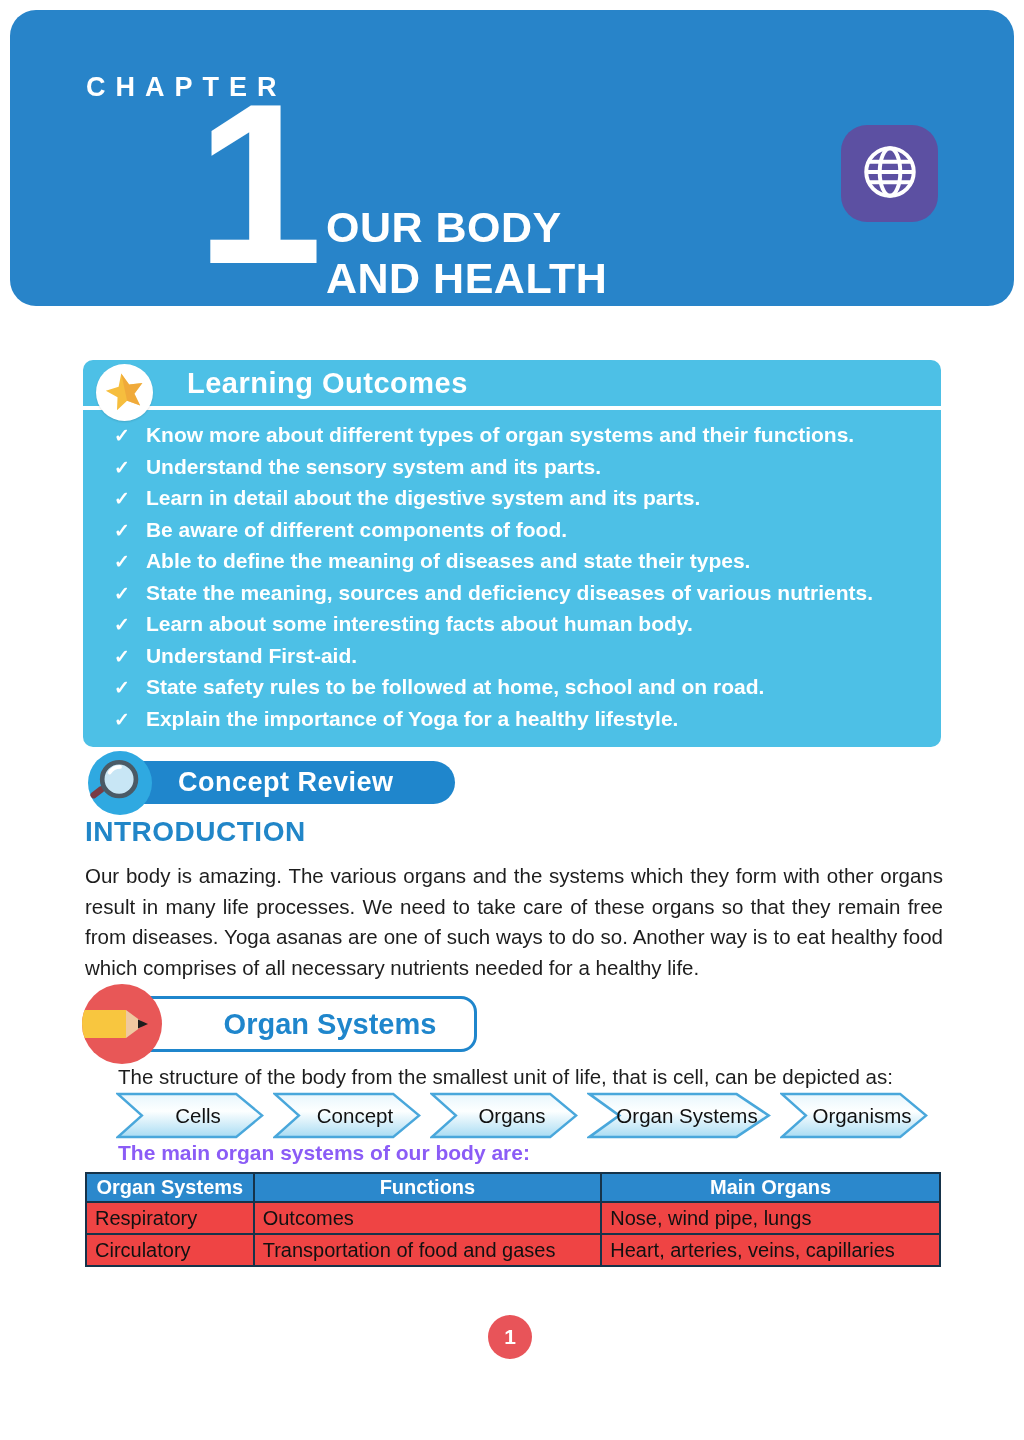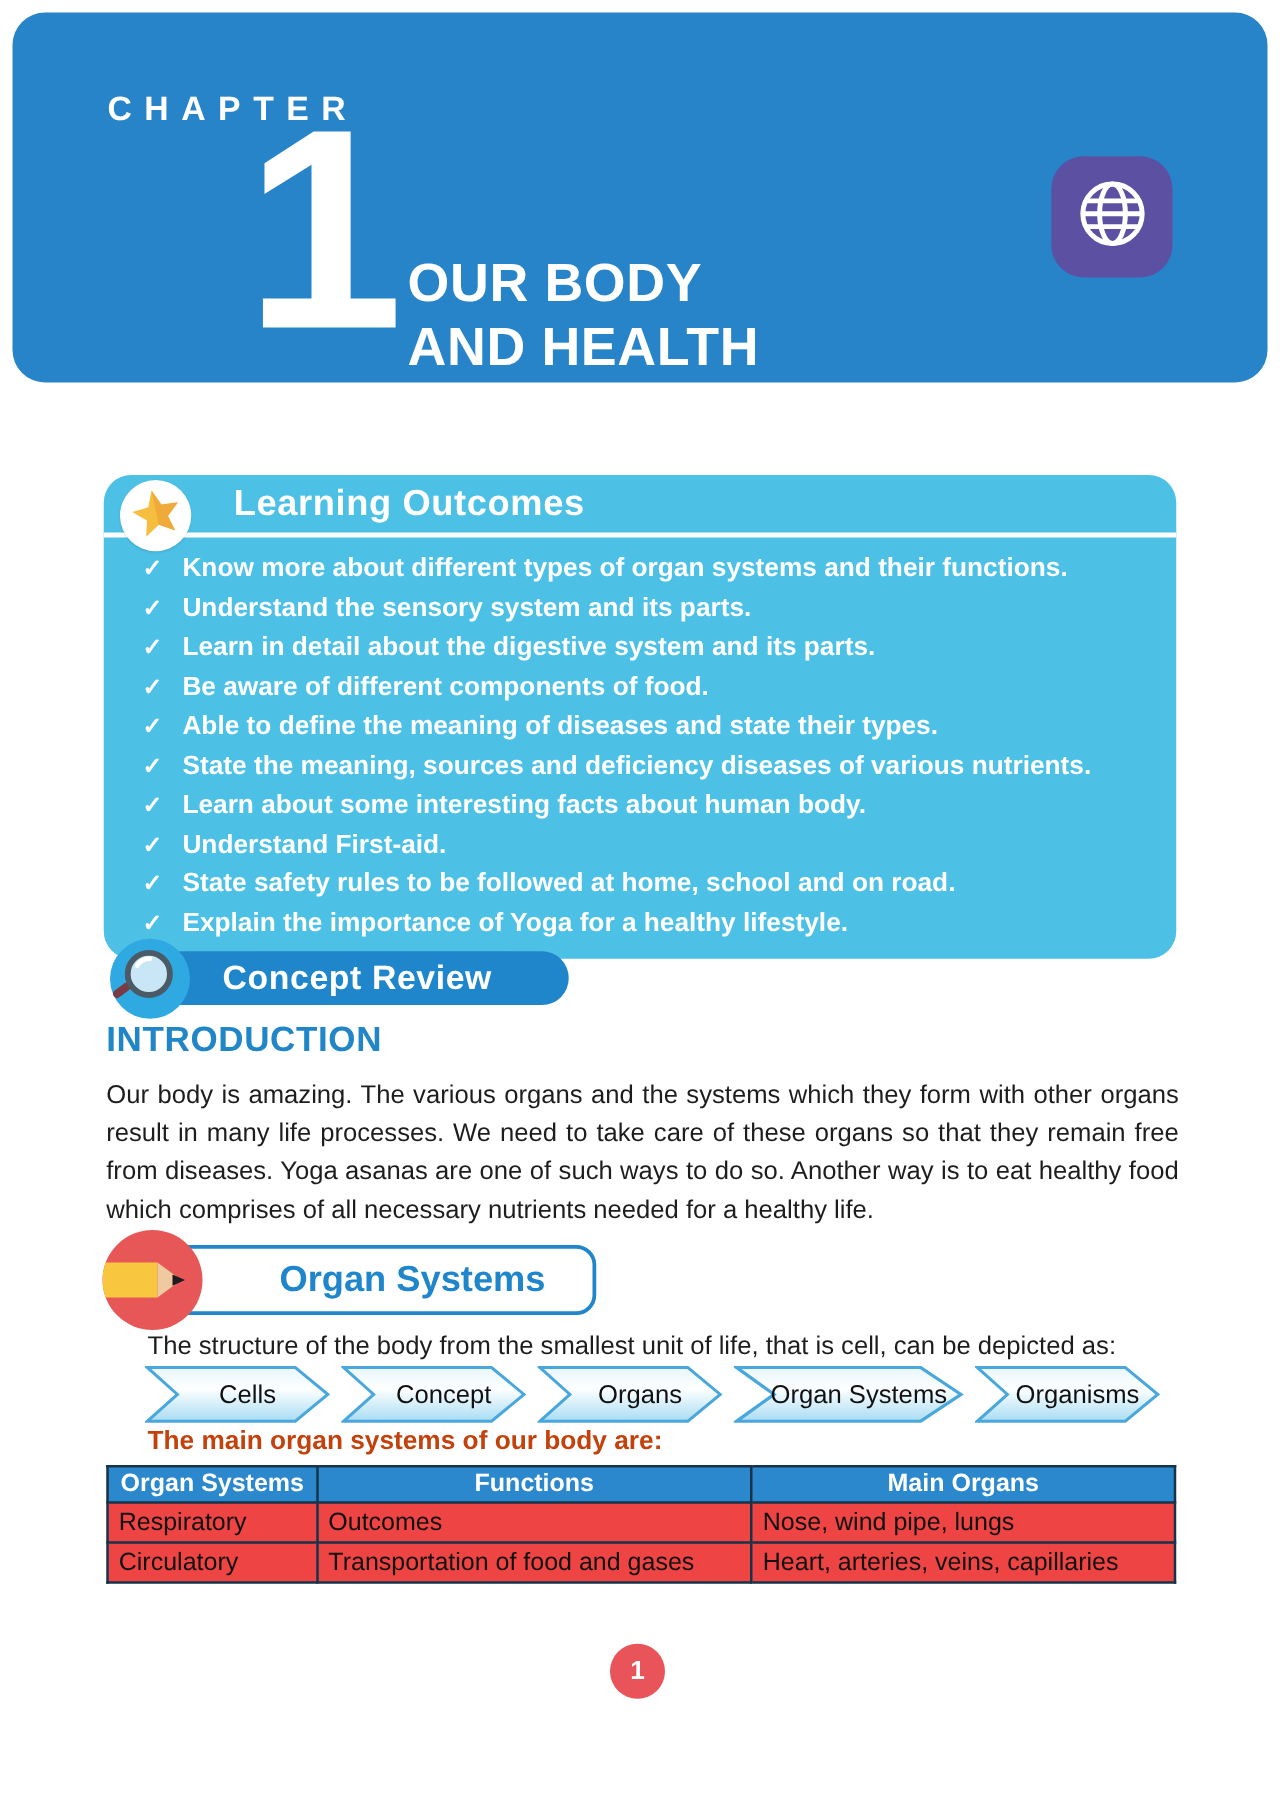--- a/index.html
+++ b/index.html
@@ -13,22 +13,22 @@
   .chapter-label{position:absolute;left:76px;top:62px;color:#fff;
     font-size:27px;font-weight:bold;letter-spacing:10px;}
   .chapter-number{position:absolute;left:186px;top:60px;color:#fff;
     font-size:228px;font-weight:800;line-height:1;}
   .chapter-title{position:absolute;left:316px;top:192px;color:#fff;
     font-size:43px;font-weight:800;line-height:1.18;letter-spacing:0.5px;}
   .globe-badge{position:absolute;right:76px;top:115px;width:97px;height:97px;
     background:#5C50A2;border-radius:26px;display:flex;align-items:center;justify-content:center;}
 
   
-  .outcomes{position:absolute;left:83px;top:380px;width:858px;
-    background:#4DC0E6;border-radius:22px;padding-bottom:12px;}
+  .outcomes{position:absolute;left:83px;top:360px;width:858px;
+    background:#4DC0E6;border-radius:10px;padding-bottom:12px;}
   .outcomes-header{height:46px;display:flex;align-items:center;padding-left:104px;}
   .outcomes-title{color:#fff;font-size:29px;font-weight:800;margin:0;letter-spacing:0.5px;}
   .outcomes-divider{height:4px;background:#ffffff;}
   .star-badge{position:absolute;left:13px;top:4px;width:57px;height:57px;background:#fff;
     border-radius:50%;z-index:2;display:flex;align-items:center;justify-content:center;
     box-shadow:0 1px 2px rgba(0,0,0,0.12);}
   .outcomes-list{list-style:none;margin:10px 0 0 0;padding:0 24px 0 31px;}
   .outcomes-list li{display:flex;gap:16px;color:#fff;font-weight:bold;
     font-size:21px;line-height:30.5px;align-items:baseline;}
   .check{font-size:19px;flex:0 0 auto;}
@@ -62,21 +62,21 @@
     color:#1d1d1d;font-size:20.5px;}
   .chain{position:absolute;left:116px;top:1092px;display:flex;gap:9px;}
   .chev{position:relative;width:148px;height:47px;}
   .chev:nth-child(4){width:184px;}
   .chev svg{position:absolute;left:0;top:0;width:100%;height:100%;}
   .chev span{position:relative;z-index:1;display:flex;height:100%;align-items:center;
     justify-content:center;padding-left:16px;color:#111;font-size:20.5px;}
 
   
   .table-intro{position:absolute;left:118px;top:1141px;margin:0;
-    color:#c2410c;font-size:21px;font-weight:bold;}
+    color:#8b5cf6;font-size:21px;font-weight:bold;}
   .organ-table{position:absolute;left:85px;top:1172px;width:856px;border-collapse:collapse;
     border:2px solid #2585C7;}
   .organ-table th{background:#2B88CC;color:#fff;font-weight:bold;font-size:20px;
     text-align:center;height:27px;border:2px solid #16334A;padding:0 6px;}
   .organ-table td{color:#111;font-size:20px;height:26px;border:2px solid #16334A;
     padding:2px 8px;background:#ef4444;}
   .col1{width:158px;} .col2{width:352px;} .col3{width:346px;margin-top:26px;}
 
   
   .page-num{position:absolute;left:488px;top:1315px;width:44px;height:44px;border-radius:50%;

